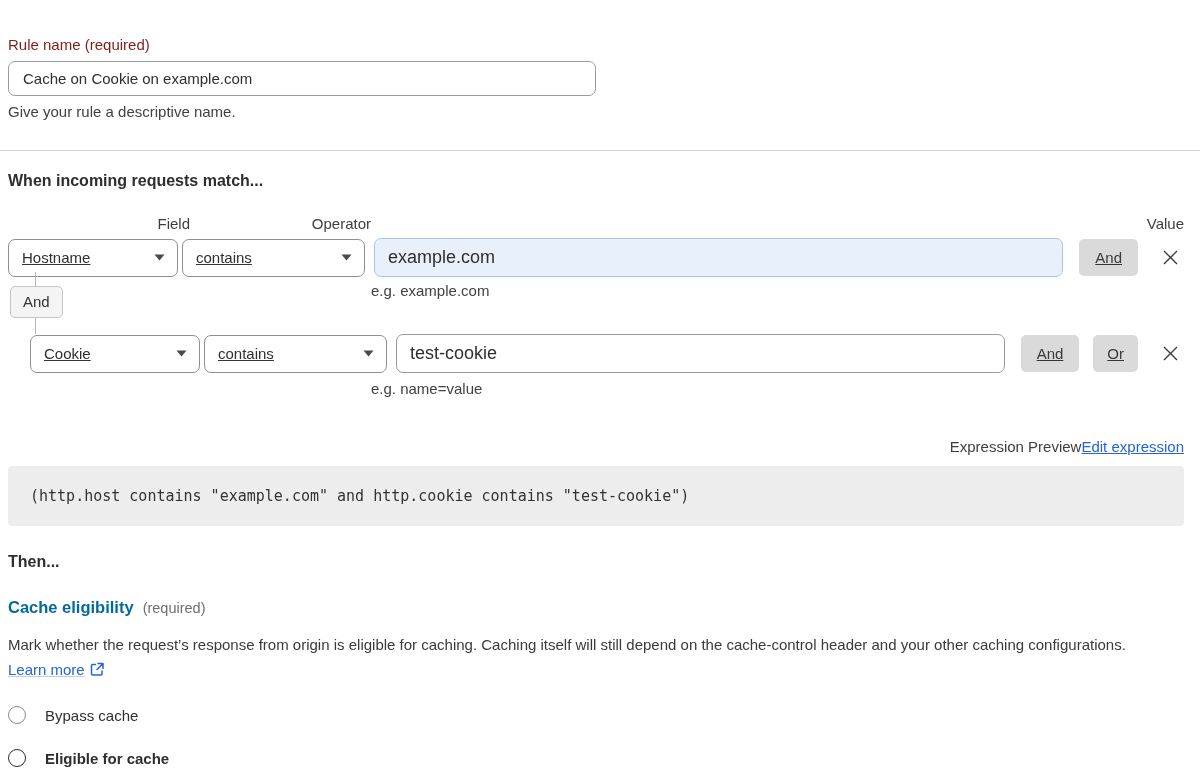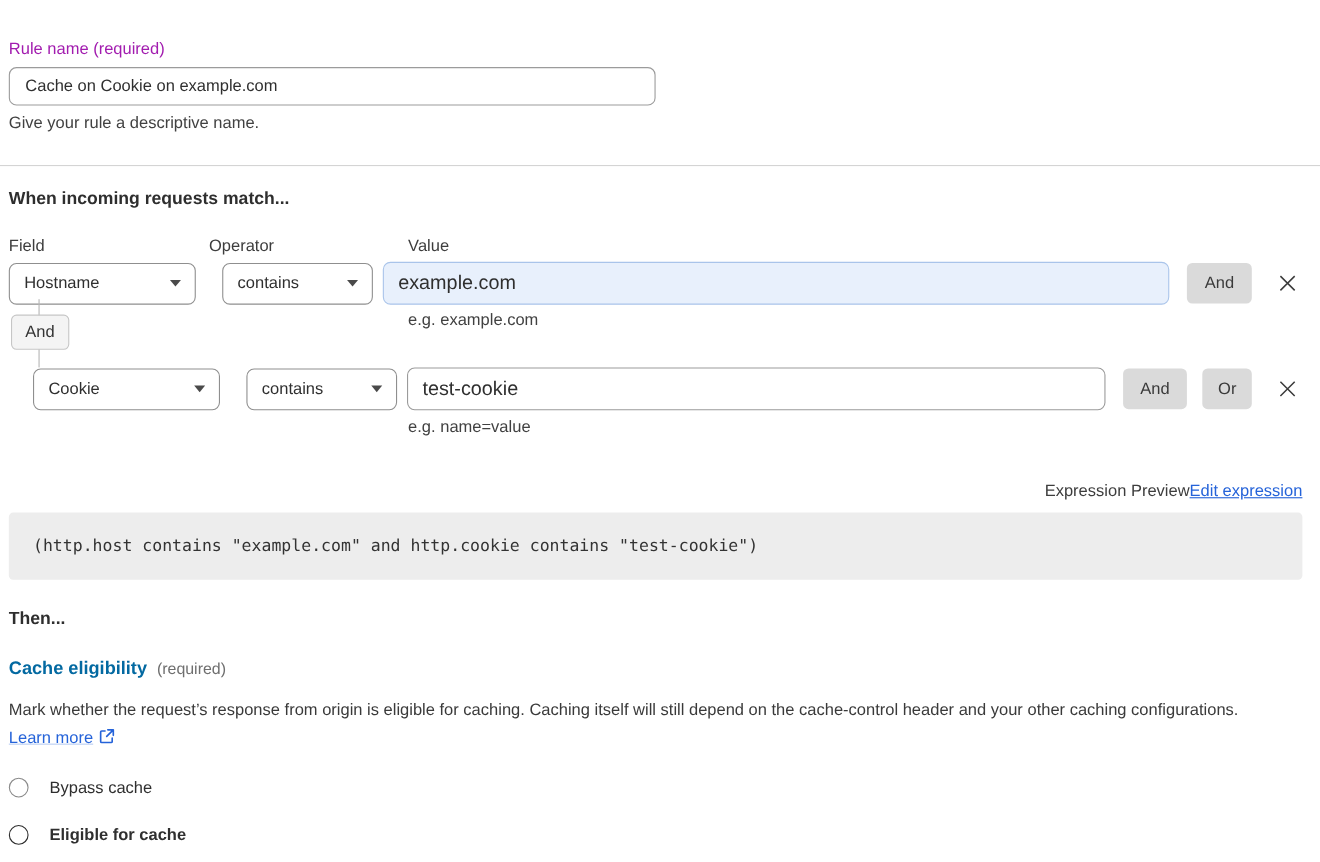--- a/index.html
+++ b/index.html
@@ -7,46 +7,46 @@
   body {
     width: 1200px; height: 784px;
     font-family: "Liberation Sans", sans-serif;
     color: #363636;
     overflow: hidden;
   }
   .page { padding: 6px 16px 0 8px; position: relative; }
 
   .page-title { font-size: 20px; font-weight: 700; color: #2b2b2b; letter-spacing: .2px; }
 
-  .field-label { display: block; margin-top: 30px; font-size: 15px; color: #a21caf; }
+  .field-label { display: block; margin-top: 30px; font-size: 15px; color: #7f1d1d; }
   .rule-name-input {
     display: block; margin-top: 8px; width: 588px; height: 35px;
     border: 1px solid #9b9b9b; border-radius: 7px; padding: 0 14px;
     font-family: "Liberation Sans", sans-serif; font-size: 15px; color: #2f2f2f;
     background: #fff; outline: none;
   }
   .helper { margin-top: 7px; font-size: 15px; color: #414141; }
 
   .divider { border: none; border-top: 1px solid #d4d4d4; margin: 30px -16px 0 -8px; }
 
   .section-heading { margin-top: 21px; font-size: 16px; font-weight: 700; color: #2e2e2e; }
 
-  .cond-labels { display: flex; margin-top: 25px; font-size: 15px; color: #3d3d3d; }
+  .cond-labels { display: flex; margin-top: 25px; font-size: 15px; color: #3d3d3d; text-align: right; }
   .cond-labels .lab1 { width: 182px; }
   .cond-labels .lab2 { width: 181px; }
   .cond-labels .lab3 { flex: 1; }
 
-  .cond-row { display: flex; align-items: center; margin-top: 6px; }
+  .cond-row { display: flex; align-items: center; margin-top: 6px; text-decoration: underline; }
   .select-box {
     width: 170px; height: 38px; border: 1px solid #8f8f8f; border-radius: 7px;
     background: #fff; display: flex; align-items: center; justify-content: space-between;
     padding: 0 12px 0 13px; font-size: 15px; color: #2f2f2f; cursor: pointer;
     flex: none;
   }
-  .select-box.op { width: 137px; margin-left: 24px; }
+  .select-box.op { width: 183px; margin-left: 4px; }
   .select-box + .value-wrap { margin-left: 9px; }
   .caret { width: 11px; height: 7px; flex: none; }
   .value-wrap { flex: 1; }
   .value-input {
     width: 100%; height: 39px; border: 1px solid #9b9b9b; border-radius: 7px;
     padding: 0 13px; font-family: "Liberation Sans", sans-serif; font-size: 18px;
     color: #2f2f2f; background: #fff; outline: none;
   }
   .value-input.focused { background: #e8f0fc; border-color: #a9c4ea; }
   .gray-btn {

